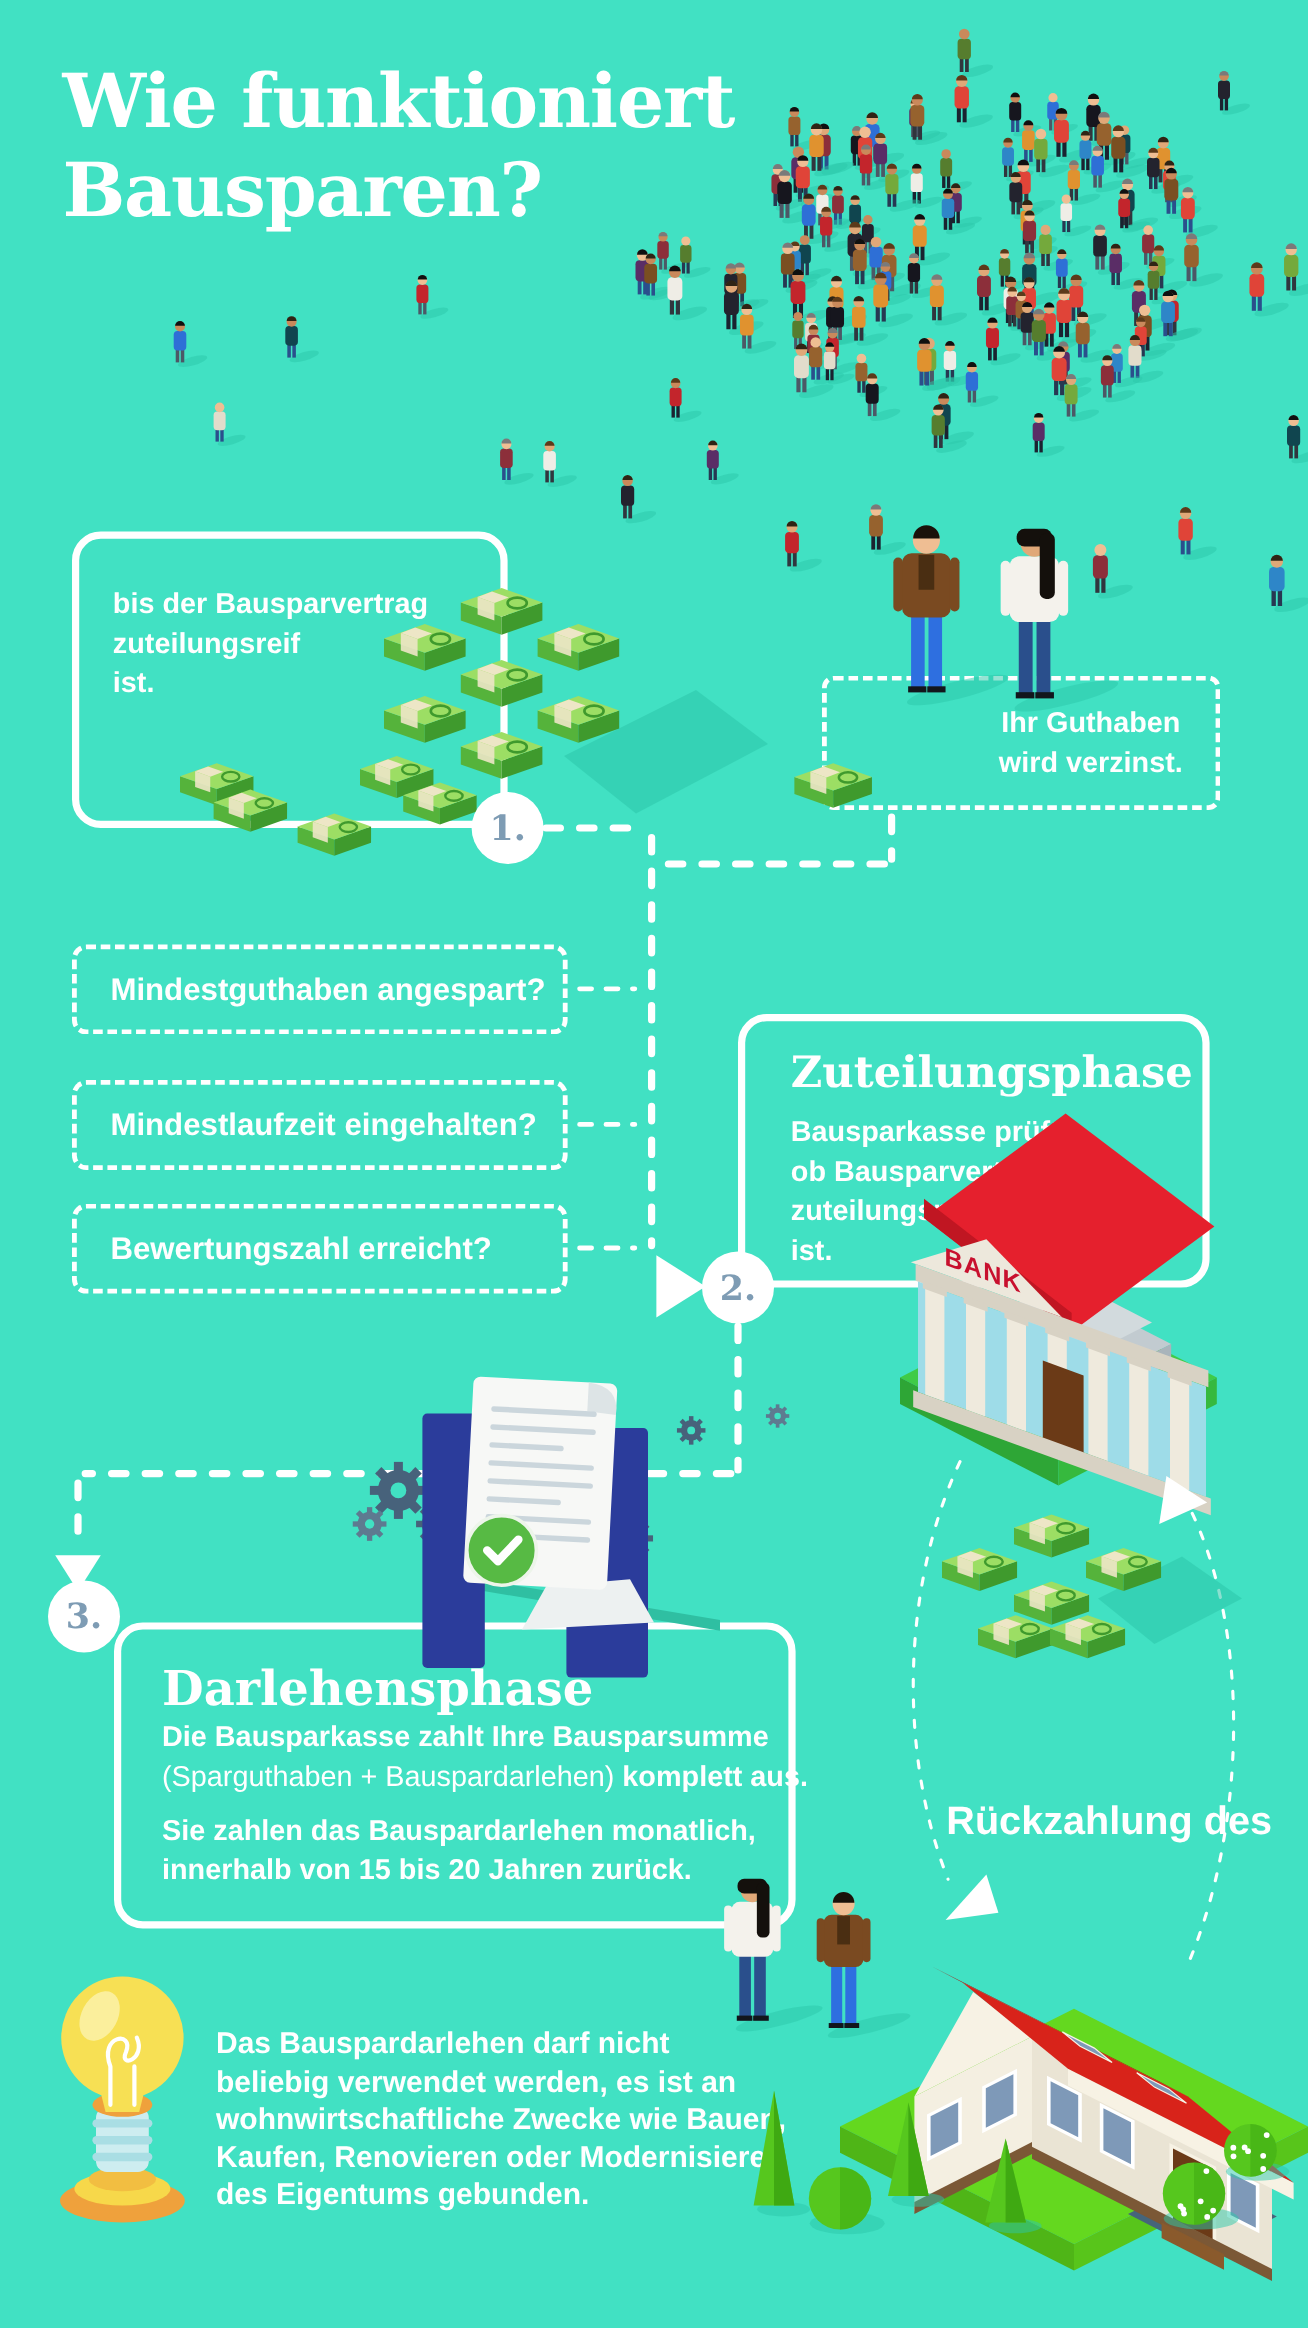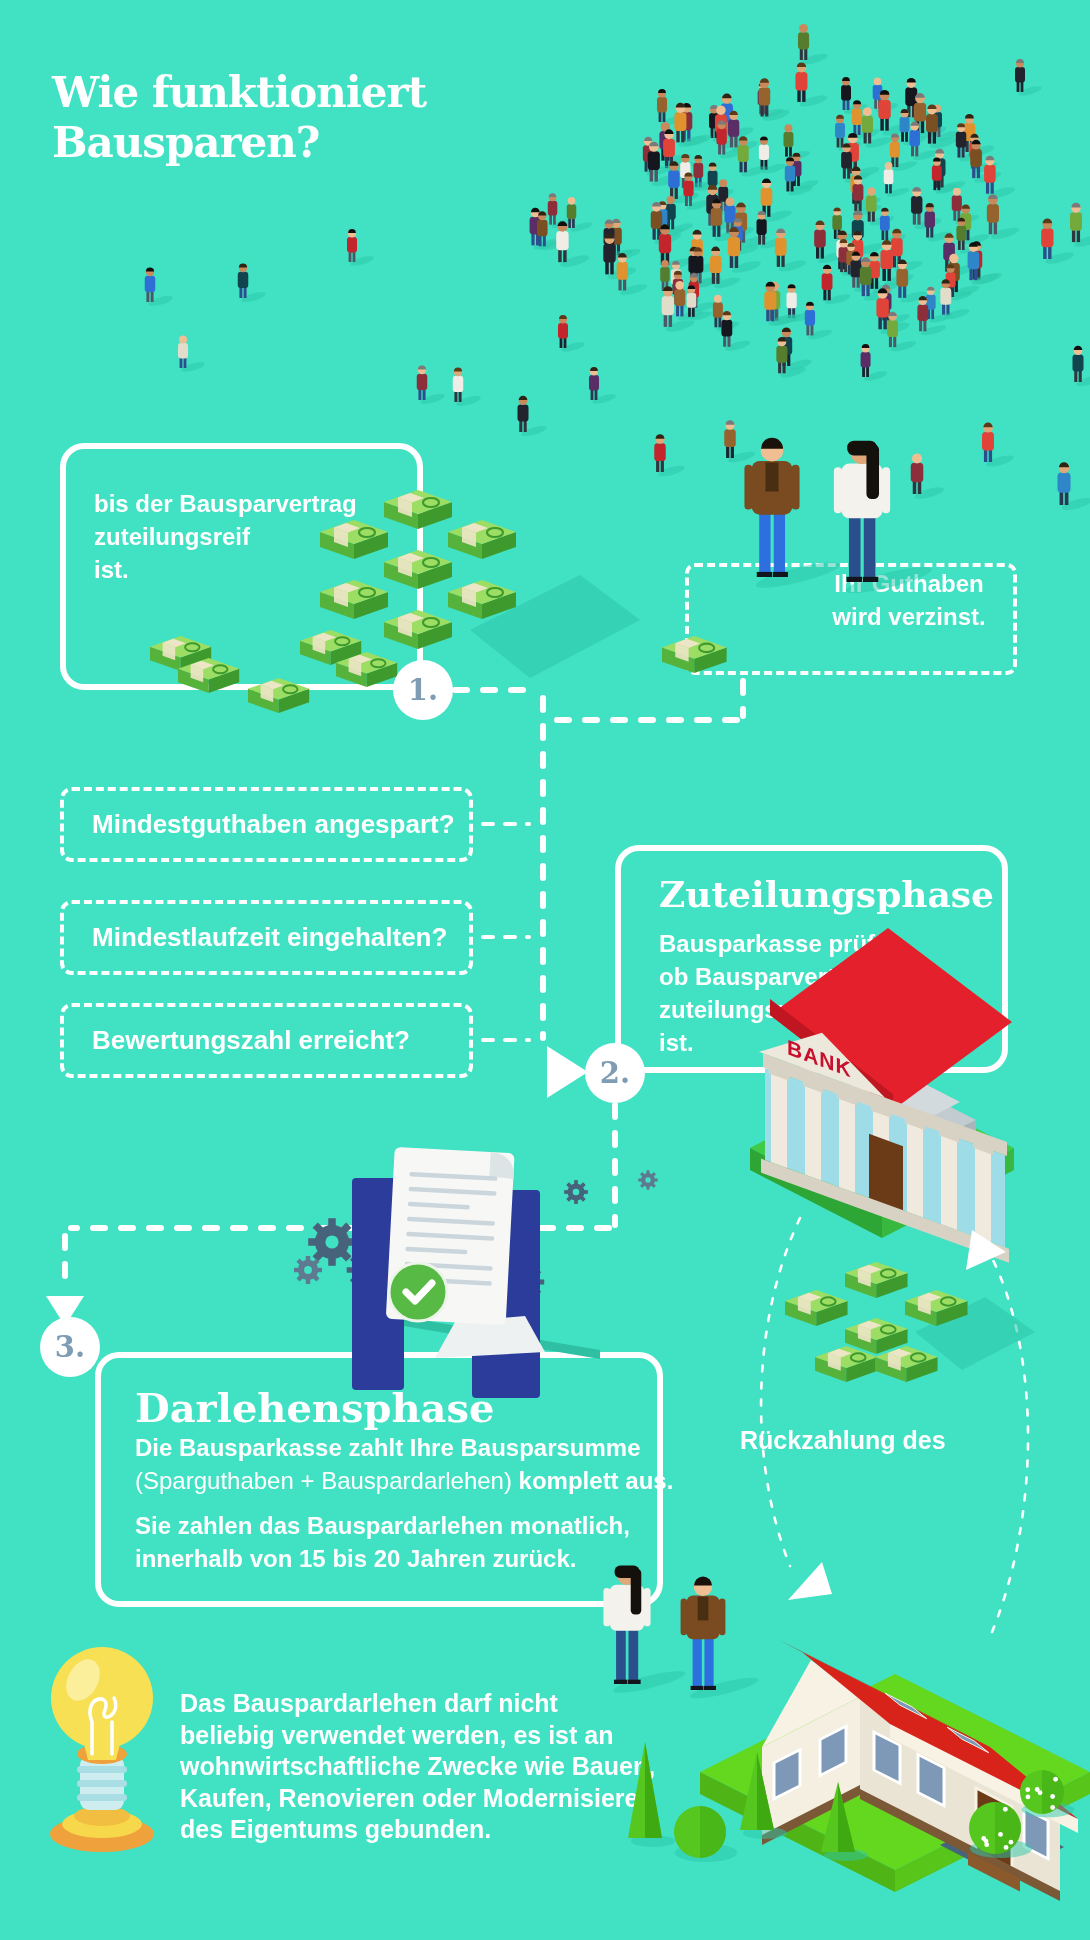--- a/index.html
+++ b/index.html
@@ -1,34 +1,34 @@
 <!DOCTYPE html>
 <html><head>
 <meta charset="utf-8">
 <style>
   html,body{margin:0;padding:0;background:#41E1C3;}
   .stage{position:relative;width:1090px;height:1940px;background:#41E1C3;overflow:hidden;
          font-family:"Liberation Sans",sans-serif;color:#fff;}
   .serif{font-family:"DejaVu Serif",serif;font-weight:bold;}
-  .title{position:absolute;left:52px;top:48px;font-size:42px;line-height:1.2;letter-spacing:-1px;z-index:2;margin-top:20px;}
+  .title{position:absolute;left:52px;top:48px;font-size:62px;line-height:1.2;letter-spacing:-1px;z-index:2;}
   .phasebox{position:absolute;border:6px solid #fff;border-radius:24px;box-sizing:border-box;z-index:1;}
   .ptitle{font-family:"DejaVu Serif",serif;font-weight:bold;}
   .body-t{font-weight:bold;font-size:24px;line-height:33px;white-space:nowrap;}
   .qbox{position:absolute;left:60px;width:413px;height:75px;border:4px dashed #fff;border-radius:12px;
         box-sizing:border-box;display:flex;align-items:center;padding-left:28px;
         font-weight:bold;font-size:26px;z-index:1;white-space:nowrap;}
   .notebox{position:absolute;left:685px;top:563px;width:332px;height:112px;border:4px dashed #fff;
-        border-radius:10px;box-sizing:border-box;display:flex;justify-content:flex-end;
+        border-radius:10px;box-sizing:border-box;display:flex;align-items:center;justify-content:flex-end;
         padding-right:16px;z-index:1;}
   .notebox .nt{font-weight:bold;font-size:24px;line-height:33px;text-align:center;width:176px;}
   .numcircle{position:absolute;width:60px;height:60px;border-radius:50%;background:#fff;z-index:6;
         display:flex;align-items:center;justify-content:center;
         font-family:"DejaVu Serif",serif;font-weight:bold;font-size:29px;color:#7E9CB4;}
-  .repay{position:absolute;left:740px;top:1423px;width:320px;text-align:left;font-weight:bold;
-        font-size:25px;line-height:34px;z-index:2;}
+  .repay{position:absolute;left:740px;top:1500px;width:320px;text-align:right;font-weight:bold;
+        font-size:33px;line-height:34px;z-index:2;}
   .footer{position:absolute;left:180px;top:1688px;font-weight:bold;font-size:25px;line-height:31.5px;
         z-index:2;white-space:nowrap;}
   .overlay{position:absolute;left:0;top:0;z-index:5;pointer-events:none;}
   .wreg{font-weight:normal;}
   #b1{left:60px;top:443px;width:363px;height:247px;padding:24px 0 0 28px;}
   #b1 .ptitle{font-size:38px;}
   #b2{left:615px;top:845px;width:393px;height:228px;padding:22px 0 0 38px;}
   #b2 .ptitle{font-size:36px;}
   #b3{left:95px;top:1352px;width:568px;height:255px;padding:26px 0 0 34px;}
   #b3 .ptitle{font-size:40px;}

